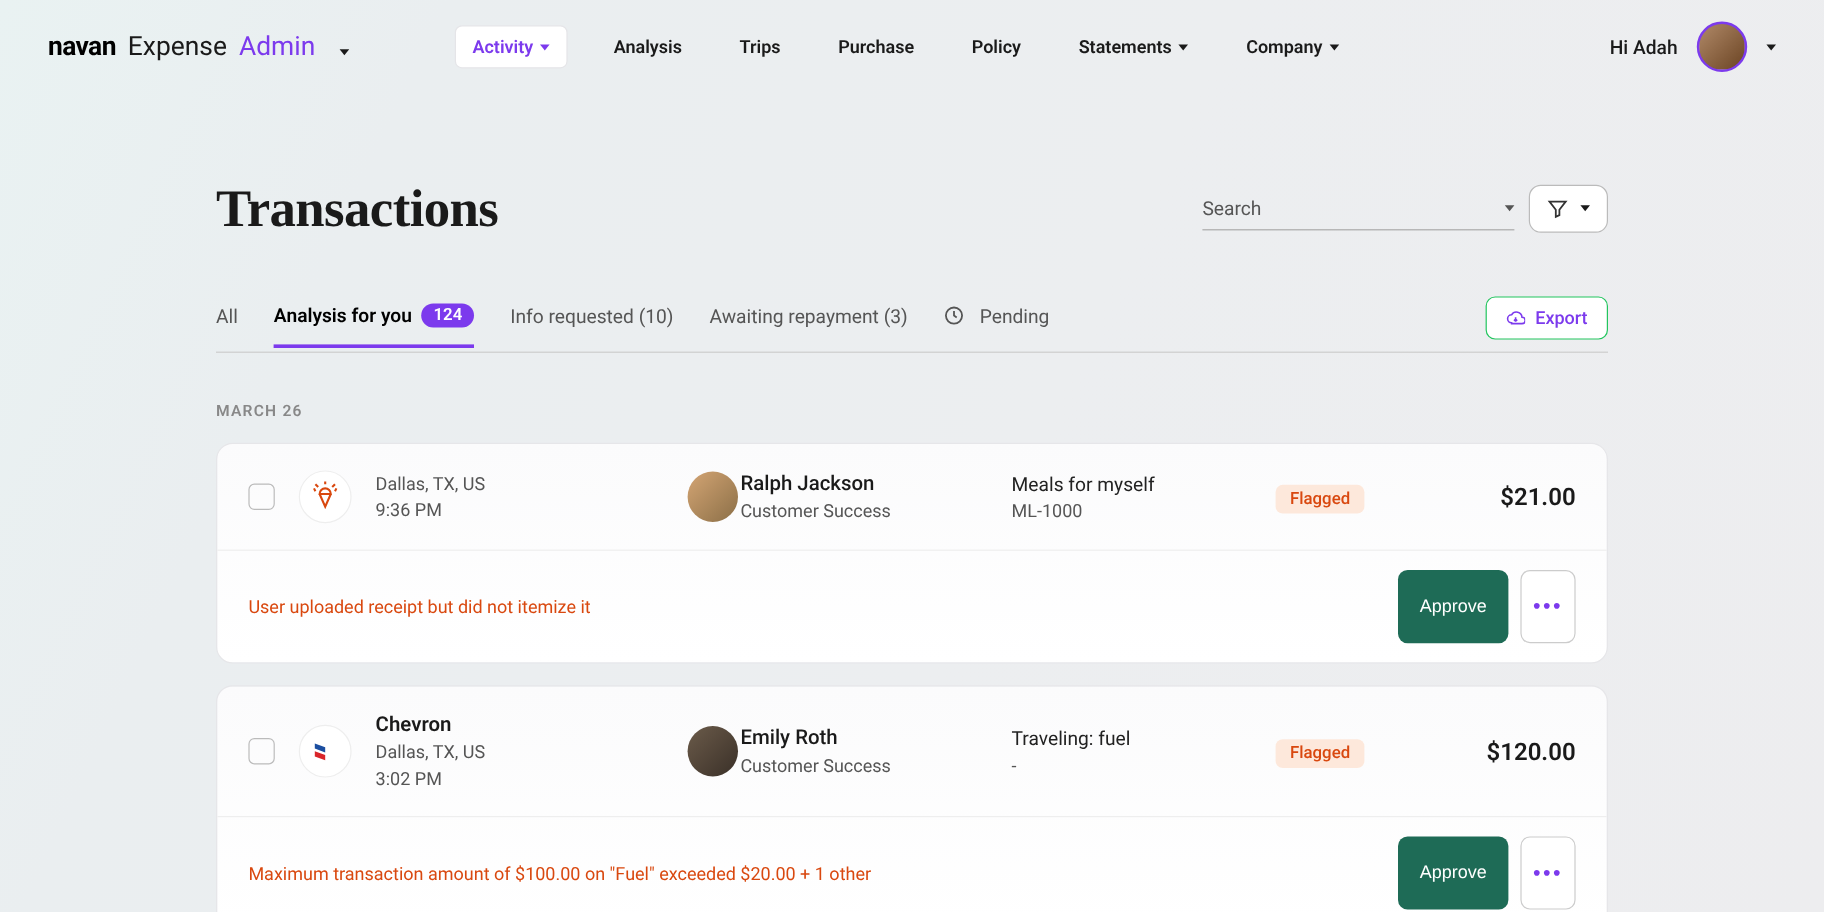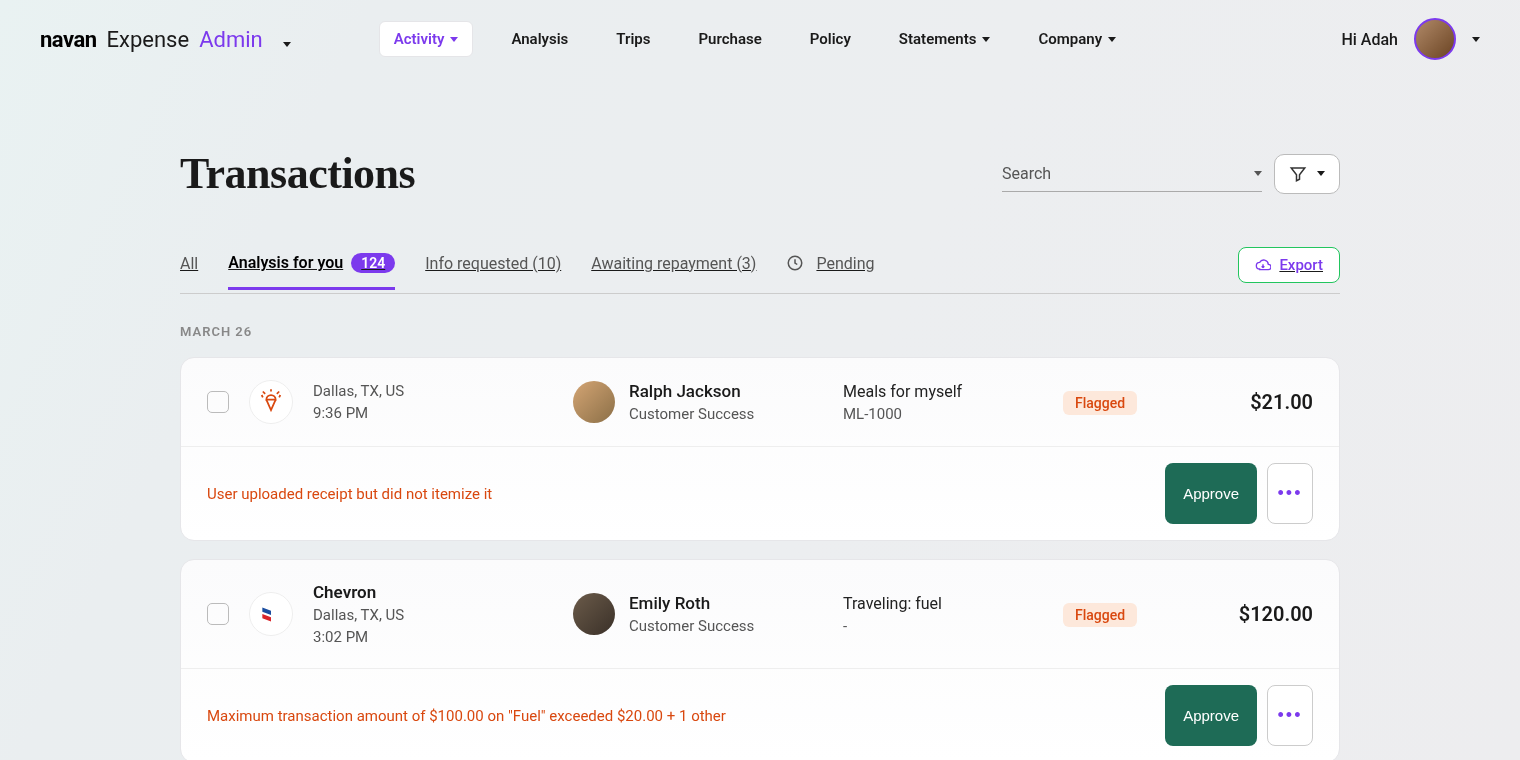--- a/index.html
+++ b/index.html
@@ -139,22 +139,21 @@
   align-items: center;
   gap: 10px;
   cursor: pointer;
 }
 
 
 .tabs-row {
   display: flex;
   align-items: center;
   border-bottom: 1px solid #ccc;
-  margin-bottom: 30px;
-  text-decoration: underline;
+  margin-bottom: 42px;
 }
 .tabs {
   display: flex;
   gap: 30px;
 }
 .tab {
   font-size: 16px;
   color: #555;
   padding: 0 0 14px 0;
   cursor: pointer;
@@ -234,21 +233,21 @@
   flex-shrink: 0;
 }
 .col {
   display: flex;
   flex-direction: column;
   gap: 4px;
 }
 .col-merchant { width: 240px; }
 .col-merchant .name { font-weight: 600; font-size: 17px; }
 .col-merchant .sub { color: #555; font-size: 15px; }
-.col-user { display: flex; align-items: center; gap: 14px; width: 250px; }
+.col-user { display: flex; align-items: center; gap: 2px; width: 250px; }
 .user-avatar {
   width: 42px; height: 42px; border-radius: 50%;
   background: linear-gradient(135deg, #d4a574, #8b6f47);
   flex-shrink: 0;
 }
 .user-avatar.emily { background: linear-gradient(135deg, #6b5b4a, #3a3028); }
 .col-user .uname { font-weight: 500; font-size: 17px; }
 .col-user .urole { color: #555; font-size: 15px; }
 .col-category { width: 200px; }
 .col-category .cat { font-size: 16px; color: #222; }

